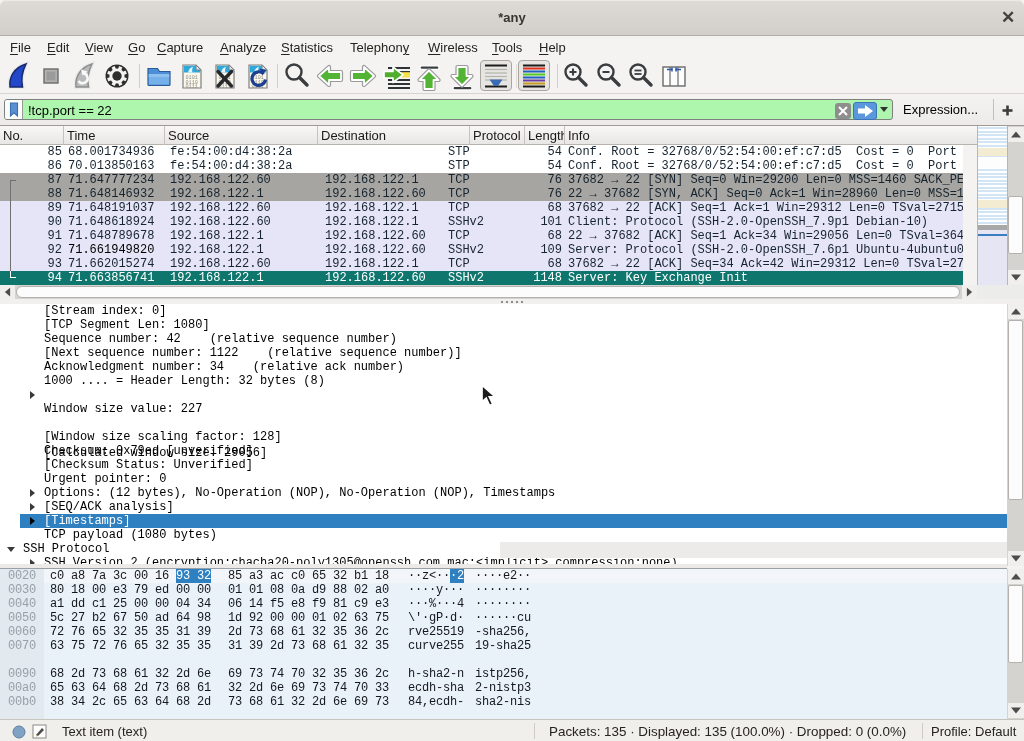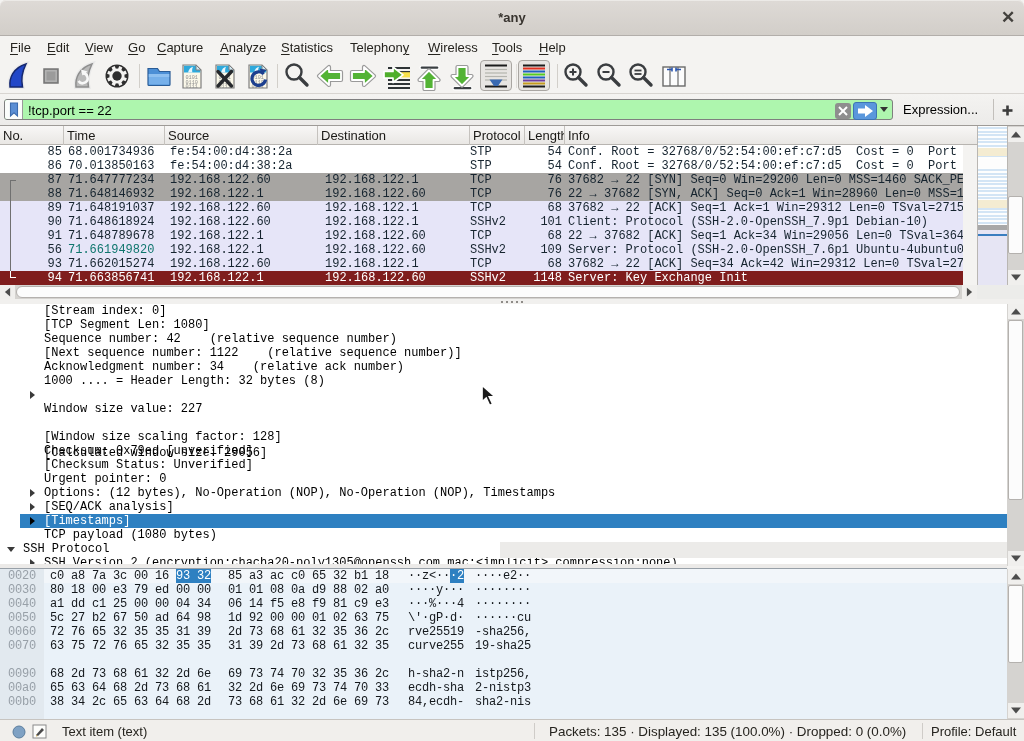--- a/index.html
+++ b/index.html
@@ -38,21 +38,21 @@
 #plheader { left:0; top:126px; width:1024px; height:19px; background:linear-gradient(#f8f7f6,#e9e7e4); border-bottom:1px solid #b7b4b0; }
 .hcol { position:absolute; top:0; height:19px; border-right:1px solid #c5c2be; overflow:hidden; }
 .hcol span { position:absolute; left:3px; top:2px; font-size:13px; color:#1b1916; white-space:nowrap; }
 #plist { left:0; top:145px; width:963px; height:140px; background:#fff; overflow:hidden; }
 .prow { position:absolute; left:0; width:977px; height:14px; }
 .prow span { position:absolute; top:0px; font-family:"Liberation Mono", monospace; font-size:12px; line-height:14px; white-space:pre; }
 .c-no { left:6px; width:56px; text-align:right; }
 .c-time { left:68px; }
 .c-src { left:170px; }
 .c-dst { left:325px; }
-.c-pro { left:470px;text-align:center; }
+.c-pro { left:448px;text-align:center; }
 .c-len { left:506px; width:56px; text-align:right; }
 .c-inf { left:568px; width:409px; overflow:hidden; }
 
 #minimap { left:977px; top:126px; width:30px; height:159px; border-left:1px solid #b9b6b2; }
 .sb { position:absolute; background:#d5d3d0; }
 .sbthumb { position:absolute; background:#fcfcfc; border:1px solid #b4b1ae; border-radius:2px; }
 
 #hscroll { left:0; top:285px; width:977px; height:14px; background:#d5d3d0; }
 #splitter { left:0; top:299px; width:1024px; height:5px; background:#f1f0ee; }
 
@@ -373,38 +373,38 @@
     <div class="prow" style="top:84px;background:#e6e5f8">
       <span class="c-no" style="color:#16242f">91</span>
       <span class="c-time" style="color:#16242f">71.648789678</span>
       <span class="c-src" style="color:#16242f">192.168.122.1</span>
       <span class="c-dst" style="color:#16242f">192.168.122.60</span>
       <span class="c-pro" style="color:#16242f">TCP</span>
       <span class="c-len" style="color:#16242f">68</span>
       <span class="c-inf" style="color:#16242f">22 → 37682 [ACK] Seq=1 Ack=34 Win=29056 Len=0 TSval=3649596 TSe</span>
     </div>
     <div class="prow" style="top:98px;background:#e6e5f8">
-      <span class="c-no" style="color:#16242f">56</span>
-      <span class="c-time" style="color:#0f766e">71.661949820</span>
+      <span class="c-no" style="color:#16242f">92</span>
+      <span class="c-time" style="color:#000000">71.661949820</span>
       <span class="c-src" style="color:#16242f">192.168.122.1</span>
       <span class="c-dst" style="color:#16242f">192.168.122.60</span>
       <span class="c-pro" style="color:#16242f">SSHv2</span>
       <span class="c-len" style="color:#16242f">109</span>
       <span class="c-inf" style="color:#16242f">Server: Protocol (SSH-2.0-OpenSSH_7.6p1 Ubuntu-4ubuntu0.3)</span>
     </div>
     <div class="prow" style="top:112px;background:#e6e5f8">
       <span class="c-no" style="color:#16242f">93</span>
       <span class="c-time" style="color:#16242f">71.662015274</span>
       <span class="c-src" style="color:#16242f">192.168.122.60</span>
       <span class="c-dst" style="color:#16242f">192.168.122.1</span>
       <span class="c-pro" style="color:#16242f">TCP</span>
       <span class="c-len" style="color:#16242f">68</span>
       <span class="c-inf" style="color:#16242f">37682 → 22 [ACK] Seq=34 Ack=42 Win=29312 Len=0 TSval=2715679 TS</span>
     </div>
-    <div class="prow" style="top:126px;background:#7f1d1d">
+    <div class="prow" style="top:126px;background:#0f766e">
       <span class="c-no" style="color:#ffffff">94</span>
       <span class="c-time" style="color:#ffffff">71.663856741</span>
       <span class="c-src" style="color:#ffffff">192.168.122.1</span>
       <span class="c-dst" style="color:#ffffff">192.168.122.60</span>
       <span class="c-pro" style="color:#ffffff">SSHv2</span>
       <span class="c-len" style="color:#ffffff">1148</span>
       <span class="c-inf" style="color:#ffffff">Server: Key Exchange Init</span>
     </div>
     <div style="position:absolute;left:10px;top:35px;width:1px;height:98px;background:#707070"></div>
     <div style="position:absolute;left:10px;top:35px;width:6px;height:1px;background:#707070"></div>

